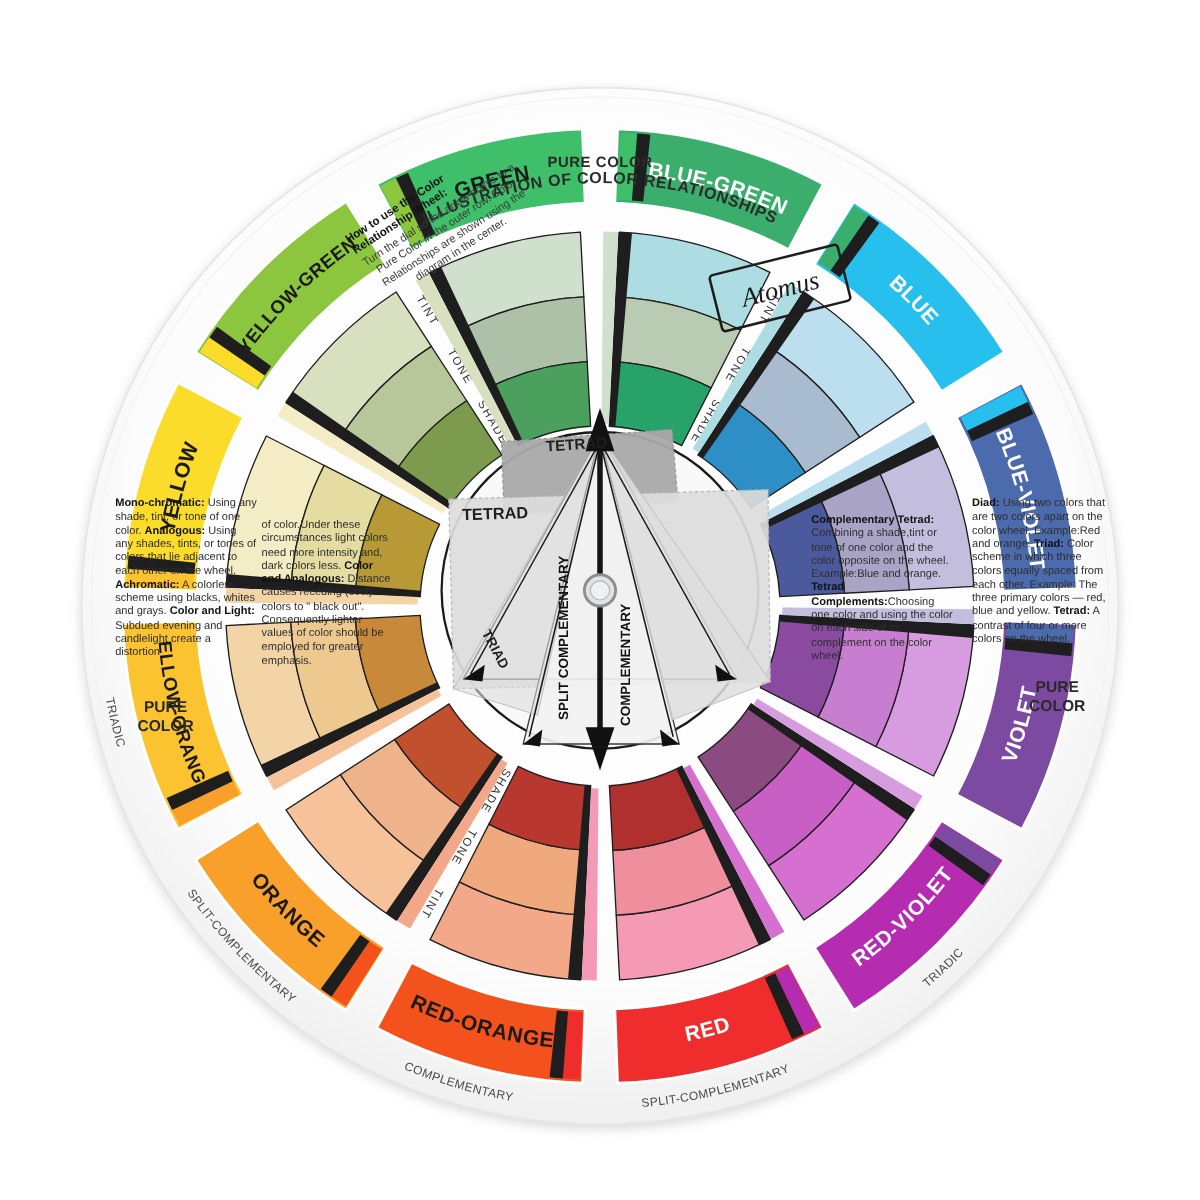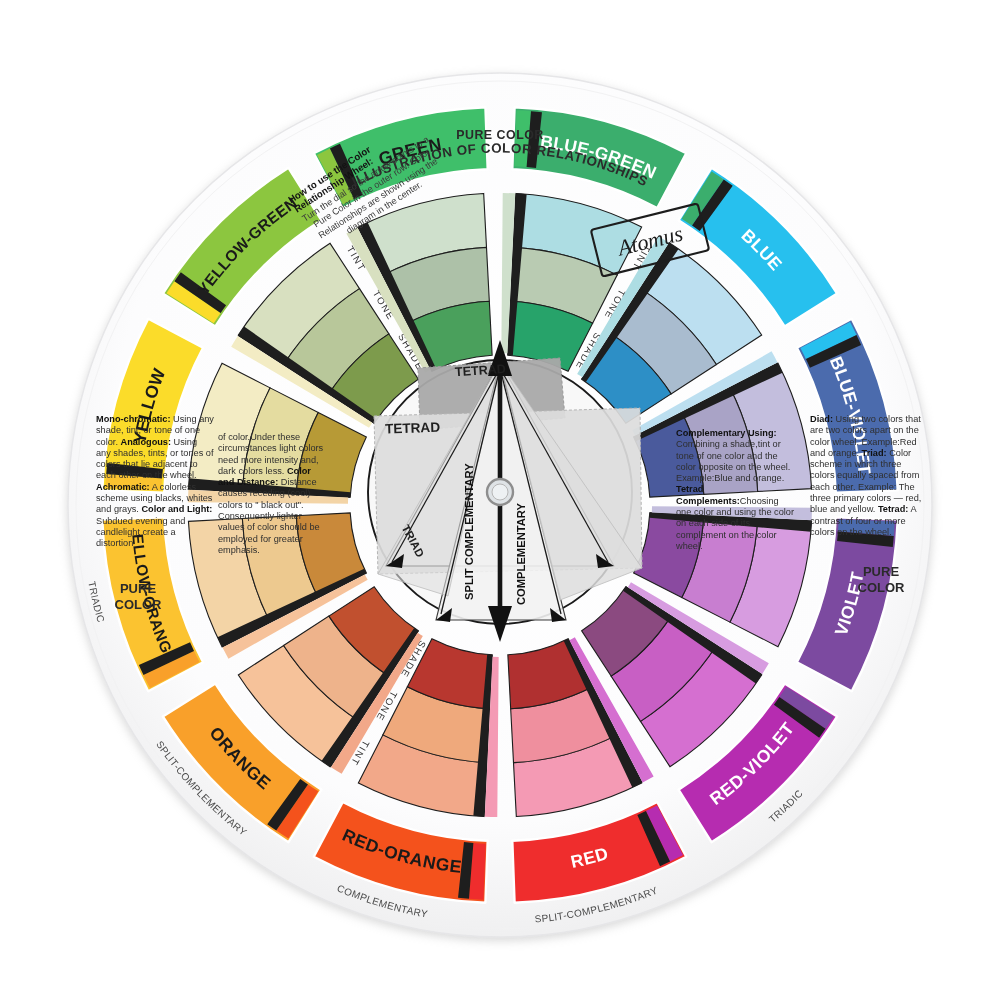--- a/index.html
+++ b/index.html
@@ -307,16 +307,16 @@
       <text id="compLb" x="522" y="605" font-size="11.2" font-weight="bold" fill="#111" transform="rotate(-90 522 605)">COMPLEMENTARY</text>
     </g>
   </svg>
 
   <div class="htmlblock" id="howto" style="left:286px;top:196px;width:152px;transform:rotate(-33deg);transform-origin:0 0;">
     <div id="howtoHead" style="font-weight:bold;font-size:9.6px;line-height:11px;color:#131313;">How to use the Color Relationship Wheel:</div>
     <div id="howtoBody" style="margin-top:2px;text-align:center;color:#3a3a3a;">Turn the dial so the arrow points to a Pure Color in the outer row. Color Relationships are shown using the diagram in the center.</div>
   </div>
 
   <div class="htmlblock" id="blkL1" style="left:96px;top:414px;width:118px;"><span><b>Mono-chromatic:</b> Using any shade, tint, or tone of one color. </span><span><b>Analogous:</b> Using any shades, tints, or tones of colors that lie adjacent to each other on the wheel. </span><span><b>Achromatic:</b> A colorless scheme using blacks, whites and grays. </span><span><b>Color and Light:</b> Subdued evening and candlelight create a distortion </span></div>
-  <div class="htmlblock" id="blkL2" style="left:218px;top:432px;width:110px;"><span>of color.Under these circumstances light colors need more intensity and, dark colors less. </span><span><b>Color and Distance:</b> Distance causes receding (cool) colors to " black out". Consequently lighter values of color should be employed for greater emphasis. </span></div>
-  <div class="htmlblock" id="blkR1" style="left:676px;top:428px;width:120px;"><span><b>Complementary Using:</b> Combining a shade,tint or tone of one color and the color opposite on the wheel. Example:Blue and orange. </span><span><b>Tetrad Complements:</b>Choosing one color and using the color on each side of its complement on the color wheel. </span></div>
+  <div class="htmlblock" id="blkL2" style="left:218px;top:432px;width:110px;"><span>of color.Under these circumstances light colors need more intensity and, dark colors less. </span><span><b>Color and Analogous:</b> Distance causes receding (cool) colors to " black out". Consequently lighter values of color should be employed for greater emphasis. </span></div>
+  <div class="htmlblock" id="blkR1" style="left:676px;top:428px;width:120px;"><span><b>Complementary Tetrad:</b> Combining a shade,tint or tone of one color and the color opposite on the wheel. Example:Blue and orange. </span><span><b>Tetrad Complements:</b>Choosing one color and using the color on each side of its complement on the color wheel. </span></div>
   <div class="htmlblock" id="blkR2" style="left:810px;top:414px;width:118px;"><span><b>Diad:</b> Using two colors that are two colors apart on the color wheel. Example:Red and orange. </span><span><b>Triad:</b> Color scheme in which three colors equally spaced from each other. Example: The three primary colors — red, blue and yellow. </span><span><b>Tetrad:</b> A contrast of four or more colors on the wheel. </span></div>
 </div>
 
 </body></html>

